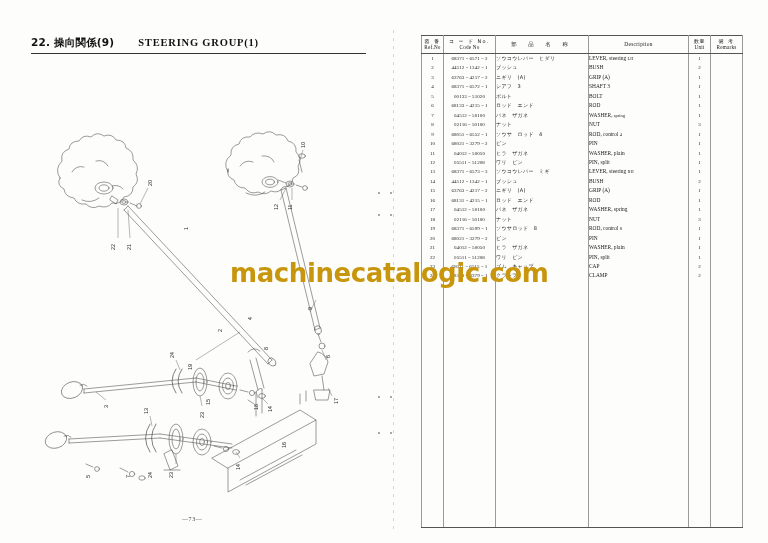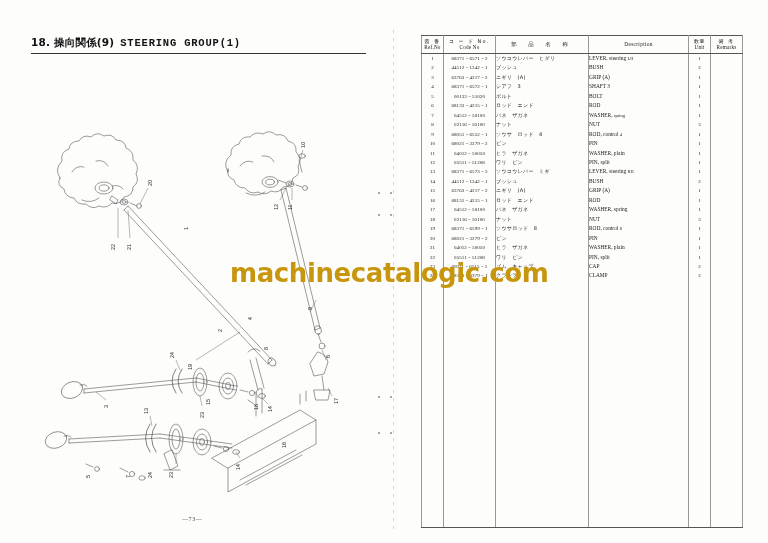--- a/index.html
+++ b/index.html
@@ -60,23 +60,23 @@
   }
   .title-text {
     font-family: "DejaVu Sans", sans-serif;
     font-size: 10.5px;
     font-weight: bold;
     letter-spacing: 0.2px;
     color: #121212;
     white-space: nowrap;
   }
   .title-text .en {
-    font-family: Liberation Mono, monospace;
+    font-family: Liberation Serif, serif;
     letter-spacing: 0.8px;
-    margin-left: 2px;
+    margin-left: 20px;
   }
   .title-rule {
     position: absolute;
     left: 31px;
     top: 53px;
     width: 335px;
     height: 1px;
     background: #333;
   }
 
@@ -209,21 +209,21 @@
 </style>
 </head>
 <body>
 
 <div class="page">
 
   <div class="left-page">
 
     <div class="title-row">
       <div class="title-text">
-        <span>18.</span>
+        <span>22.</span>
         <span>操向関係(9)</span>
         <span class="en">STEERING GROUP(1)</span>
       </div>
     </div>
     <div class="title-rule"></div>
 
     <div class="drawing">
       <svg width="393" height="440" viewBox="0 0 393 440" xmlns="http://www.w3.org/2000/svg">
         <g fill="none" stroke="#4a4a4a" stroke-width="0.55" stroke-linejoin="round" stroke-linecap="round">
 

